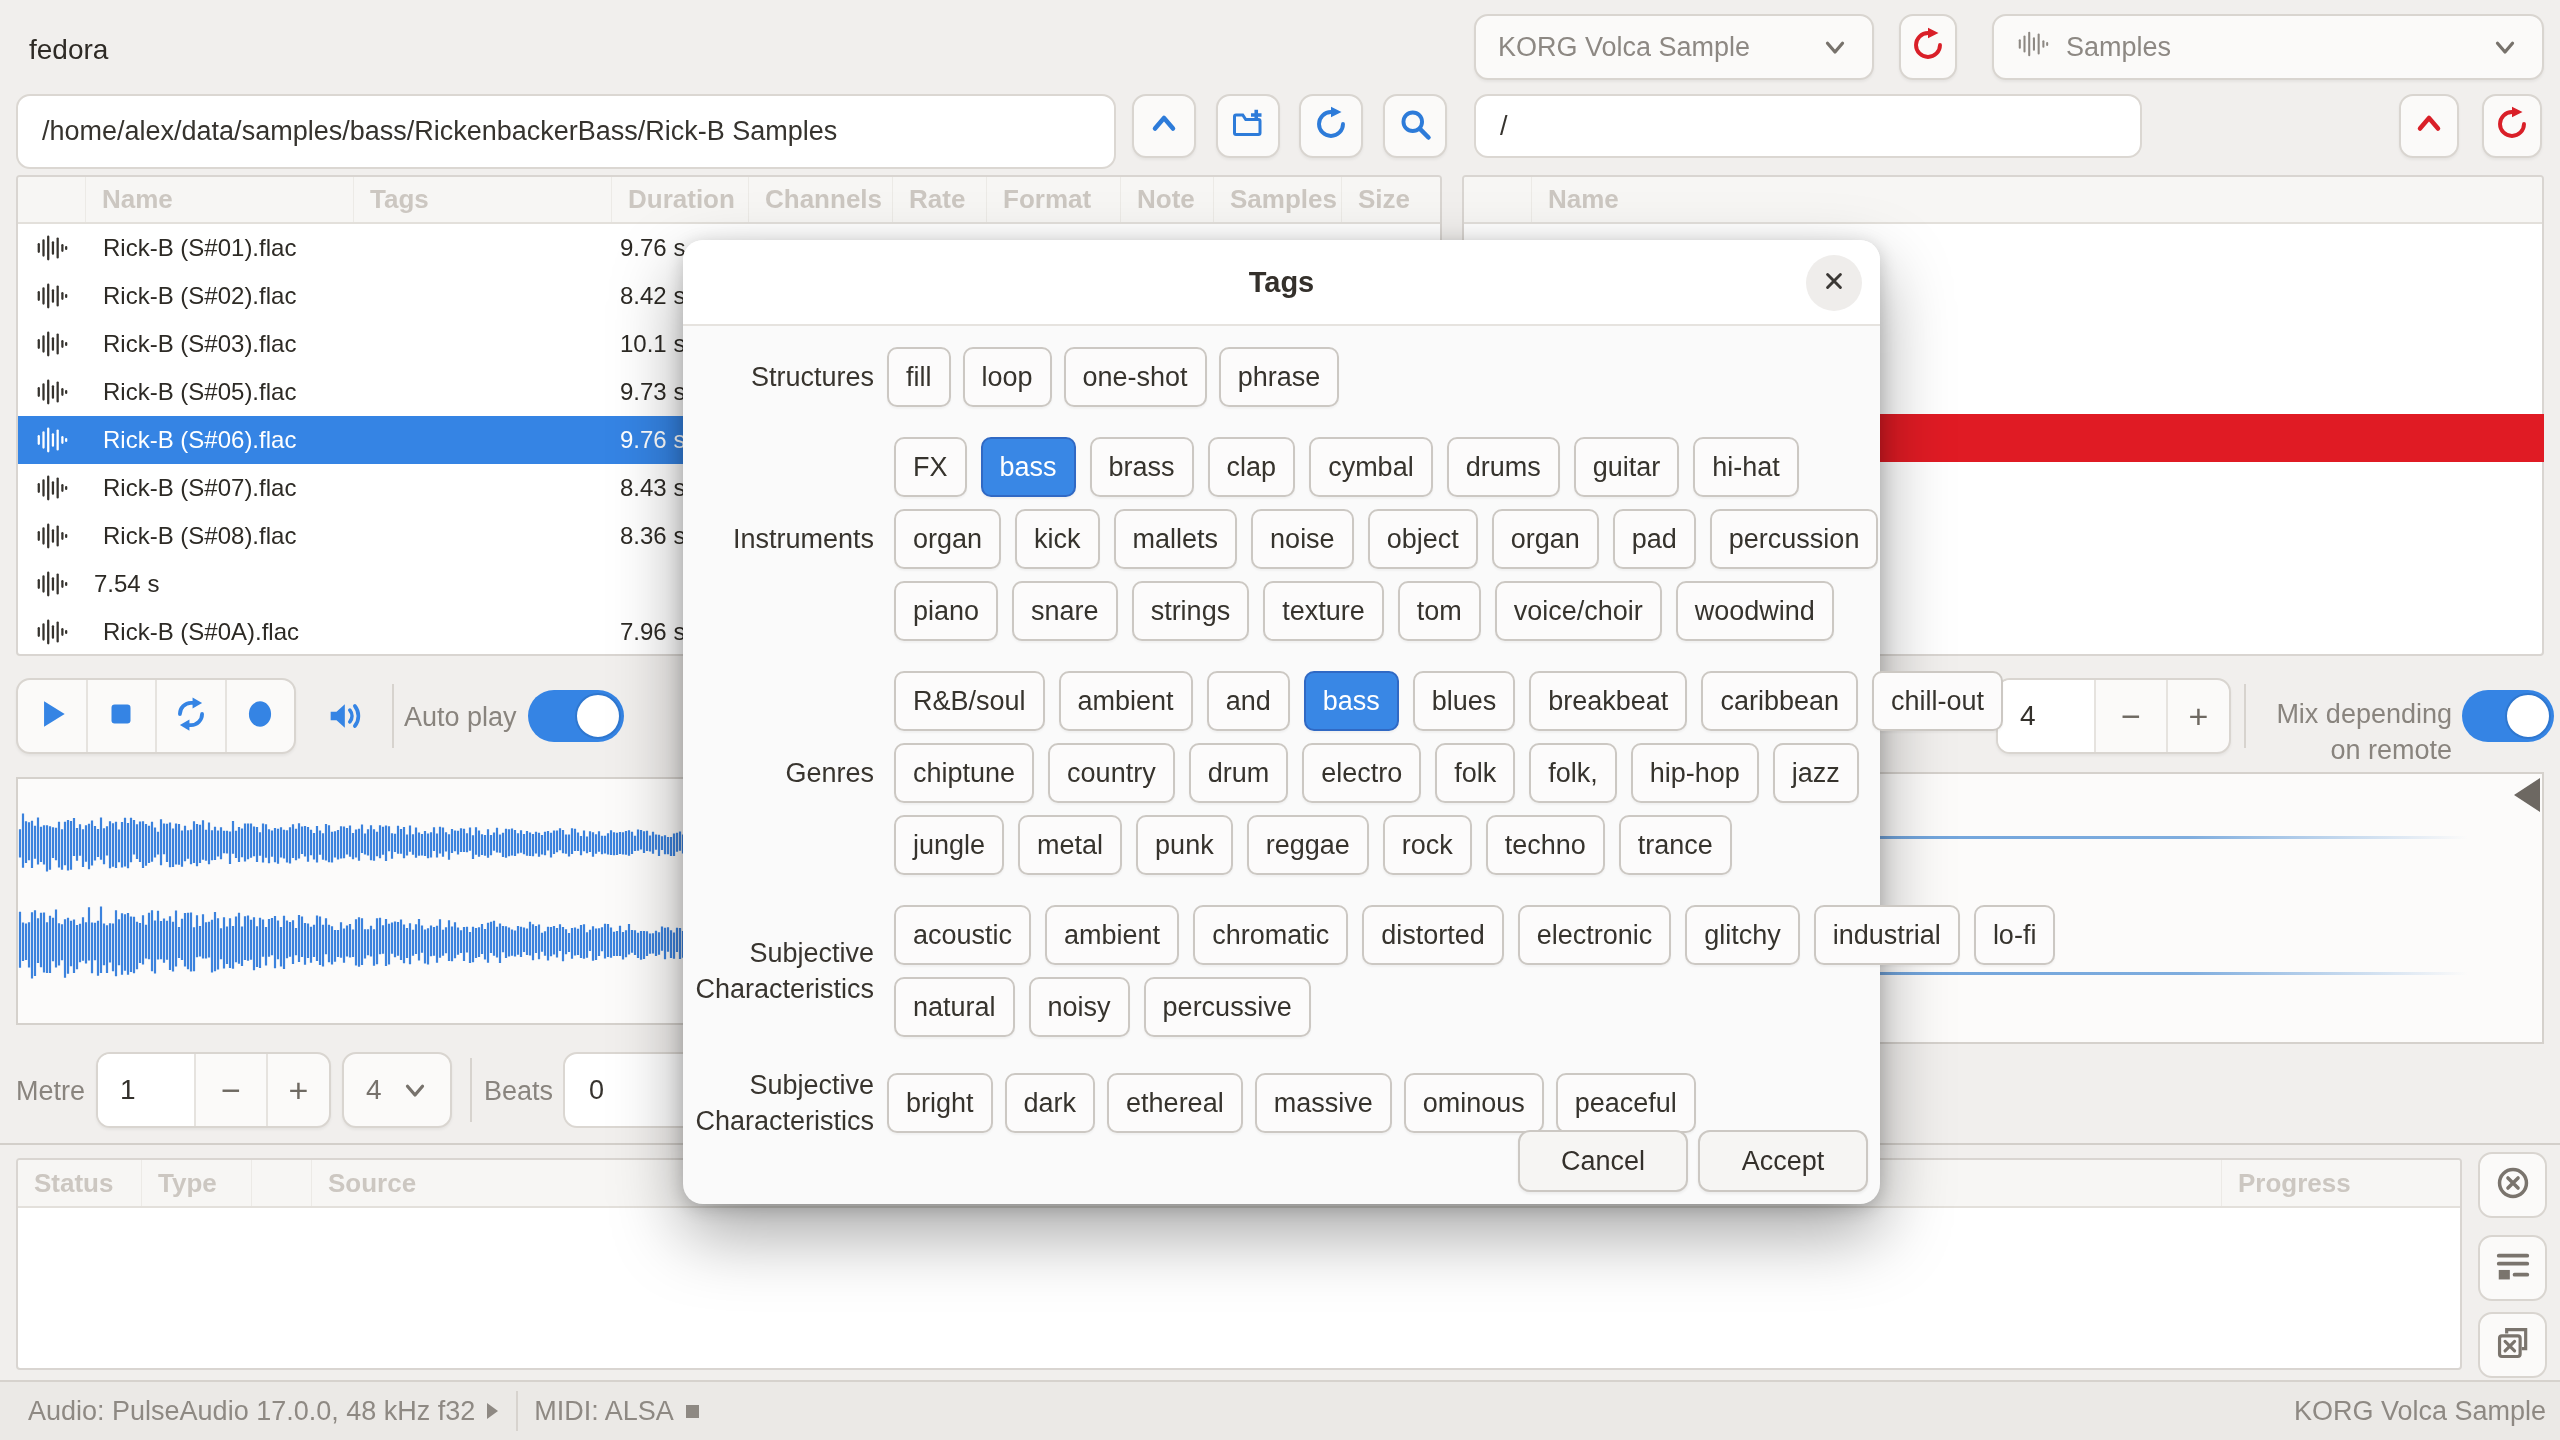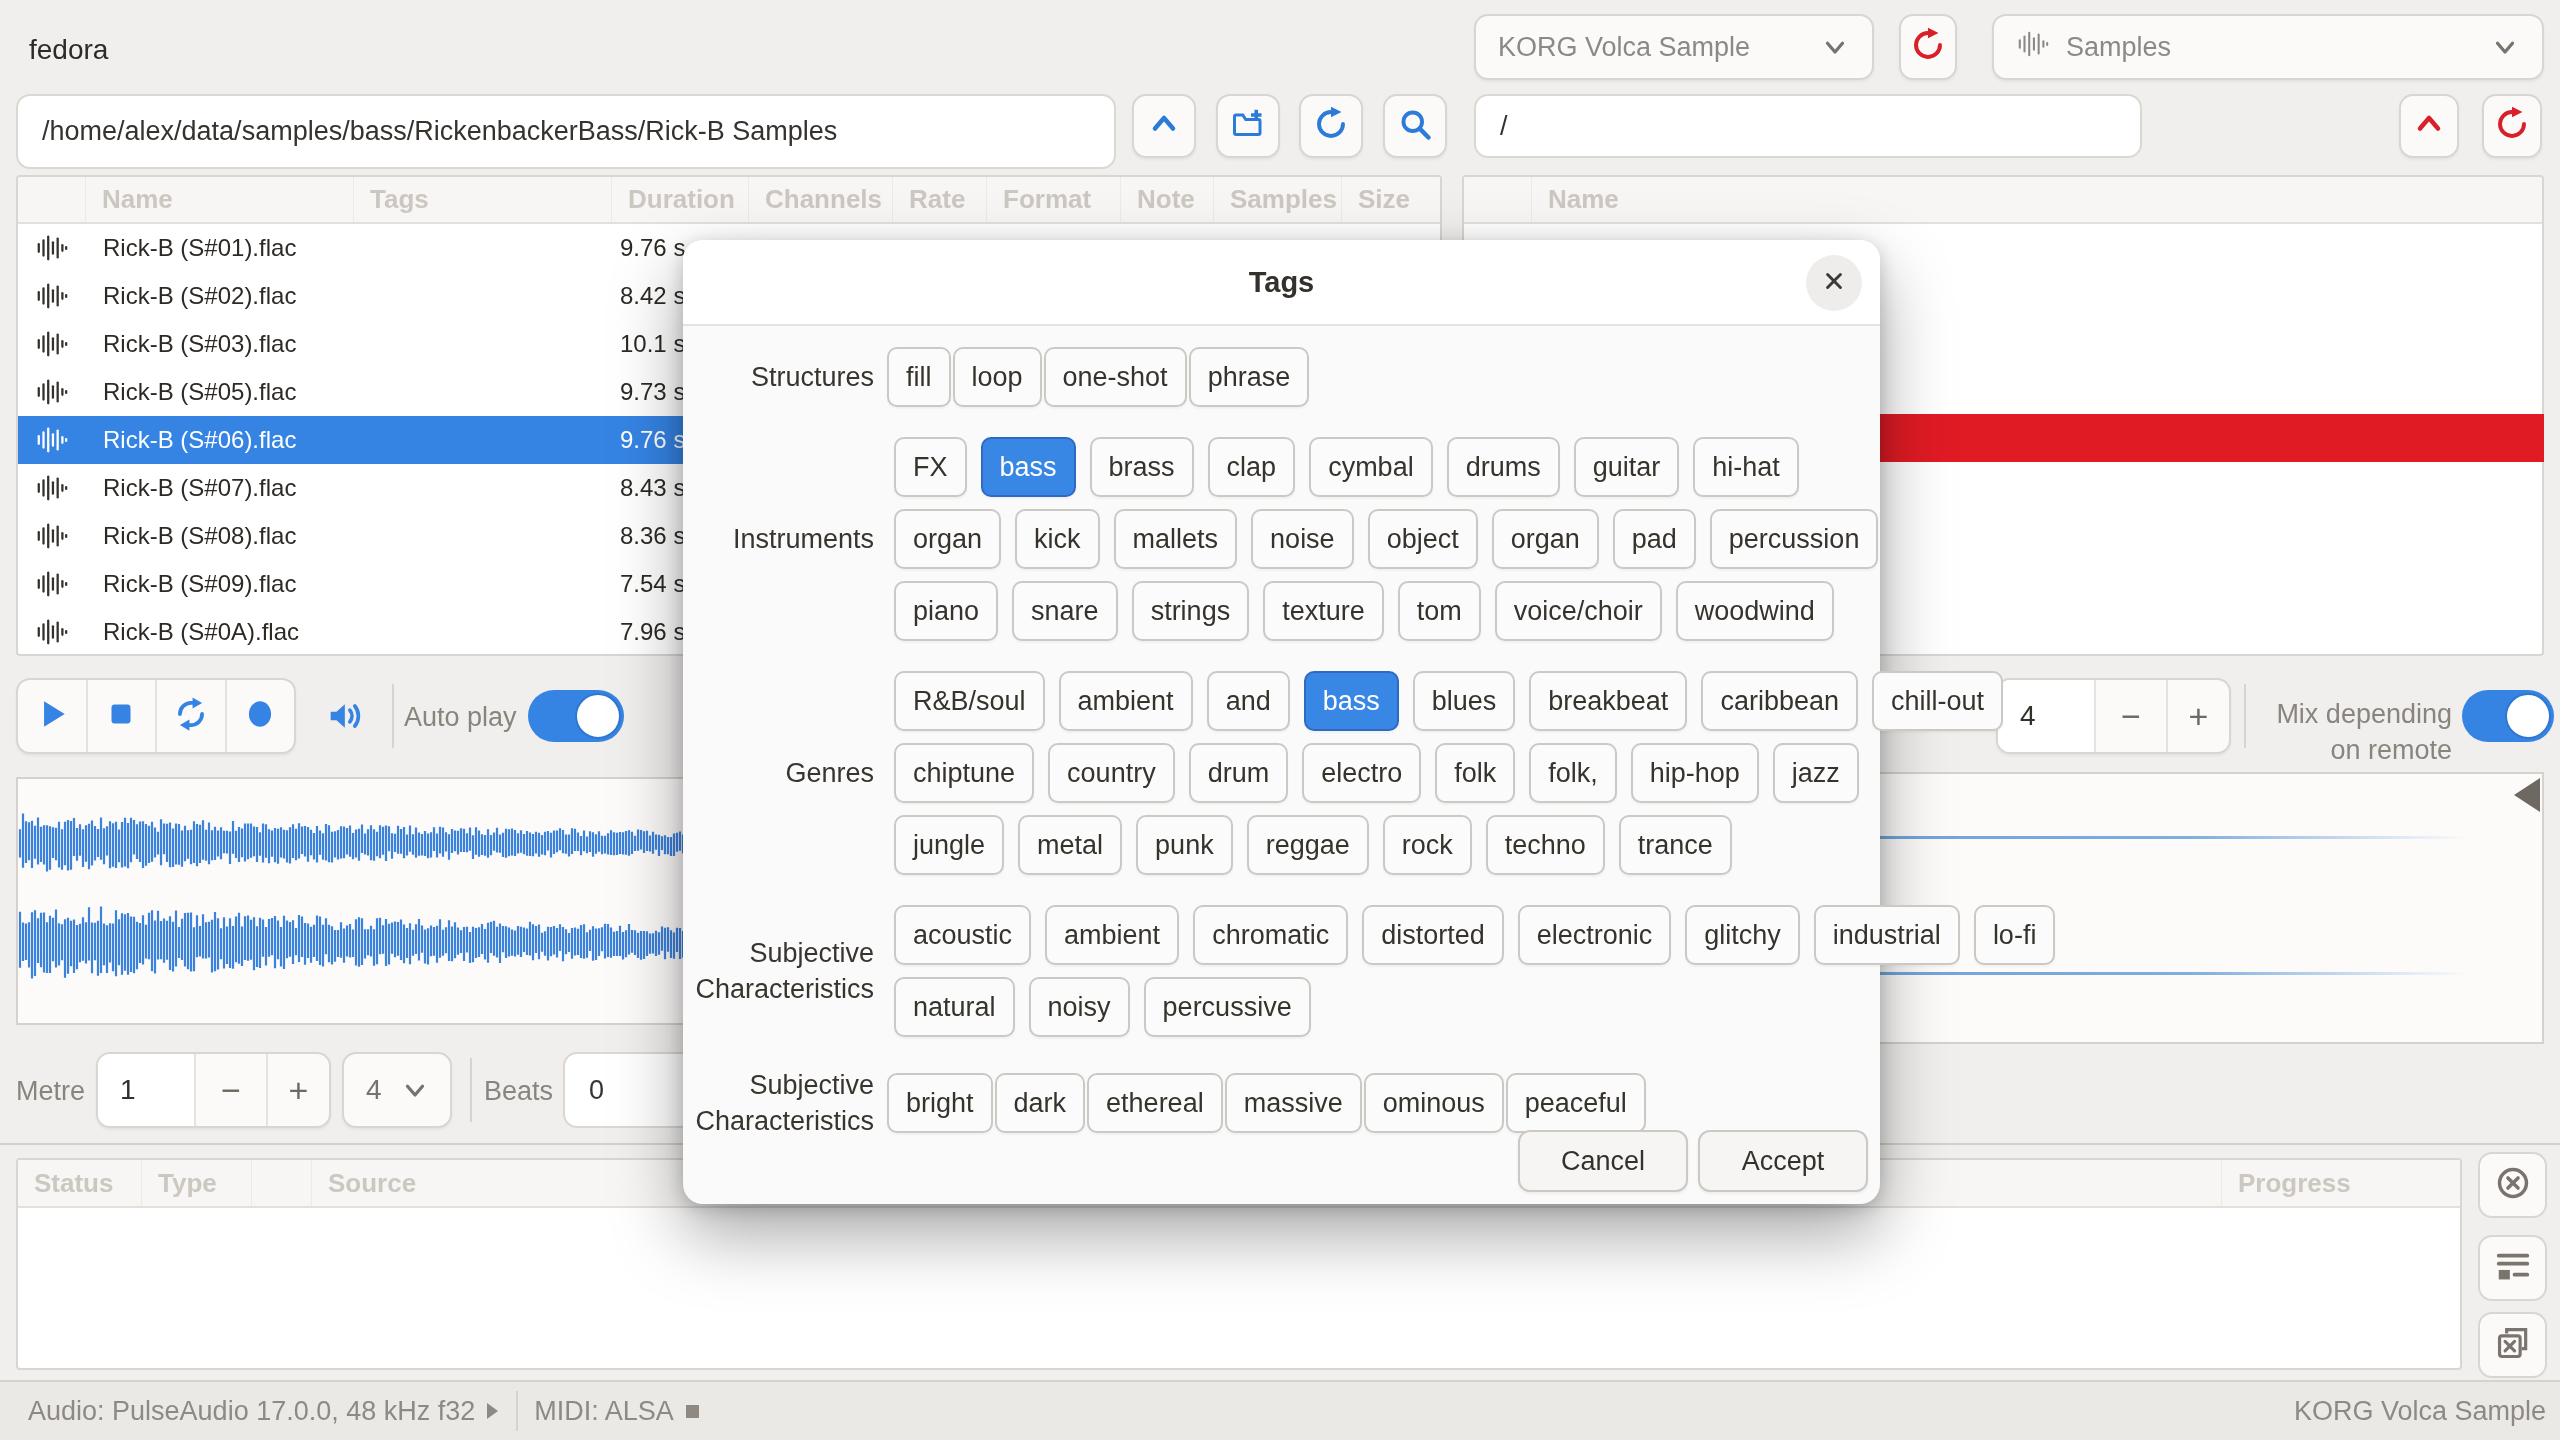--- a/index.html
+++ b/index.html
@@ -89,21 +89,21 @@
             border-radius:20px 20px 0 0; border-bottom:2px solid #e6e3df;
             display:flex; align-items:center; justify-content:center; font-size:29px; font-weight:bold; color:#34302b; }
   .dclose { position:absolute; top:15px; right:18px; width:56px; height:56px; border-radius:50%;
             background:#efedeb; display:flex; align-items:center; justify-content:center; }
   .dclose svg { width:22px; height:22px; color:#3b3835; }
   .dbody { position:absolute; left:0; top:86px; width:100%; height:878px; padding:21px 14px 0 0; }
   .cat { display:flex; align-items:center; margin-bottom:30px; }
   .cat-label { flex:none; width:191px; margin-right:13px; text-align:right; font-size:27px; color:#38342e;
                line-height:36px; }
   .cat-body { flex:1; display:flex; flex-direction:column; gap:12px; min-width:0; }
-  .tag-row.flexr { display:flex; gap:2px; }
+  .tag-row.flexr { display:flex; gap:12px; }
   .tag-row.gridr { display:grid; grid-template-columns:repeat(8,auto); justify-content:start; }
   .tag-cell { display:flex; justify-content:center; padding:0 7px; }
   .tag { height:60px; display:inline-flex; align-items:center; justify-content:center; padding:0 17px;
          background:#fcfbfb; border:2px solid #ccc8c3; border-radius:10px; font-size:27px; color:#36332d;
          font-family:"Liberation Sans",sans-serif; box-shadow:0 2px 2px rgba(0,0,0,.04); white-space:nowrap; cursor:pointer; }
   .tag.sel { background:#3987e5; border-color:#3069c4; color:#ffffff; }
   .dfoot { position:absolute; right:12px; bottom:12px; display:flex; gap:10px; }
   .dfoot .fbtn { width:170px; height:62px; background:#f6f5f3; border:2px solid #ccc8c3; border-radius:12px;
                  display:flex; align-items:center; justify-content:center; font-size:27px; color:#34302b;
                  box-shadow:0 2px 3px rgba(0,0,0,.06); cursor:pointer; }
@@ -330,21 +330,20 @@
                 <line x1="4" y1="14" x2="4" y2="22"></line>
                 <line x1="9" y1="10" x2="9" y2="26"></line>
                 <line x1="14" y1="6" x2="14" y2="30"></line>
                 <line x1="19" y1="12" x2="19" y2="24"></line>
                 <line x1="24" y1="8" x2="24" y2="28"></line>
                 <line x1="29" y1="15" x2="29" y2="21"></line>
                 <line x1="33" y1="17" x2="33" y2="19"></line>
               </g>
             </svg>
           </span>
-          <span class="fname">Rick-B (S#09).flac</span>
           <span class="fdur">7.54 s</span>
         </div>
         <div class="frow">
           <span class="ficon">
             <svg viewBox="0 0 36 36" width="34" height="34">
               <g stroke="currentColor" stroke-width="2.4" stroke-linecap="round" fill="none">
                 <line x1="4" y1="14" x2="4" y2="22"></line>
                 <line x1="9" y1="10" x2="9" y2="26"></line>
                 <line x1="14" y1="6" x2="14" y2="30"></line>
                 <line x1="19" y1="12" x2="19" y2="24"></line>

